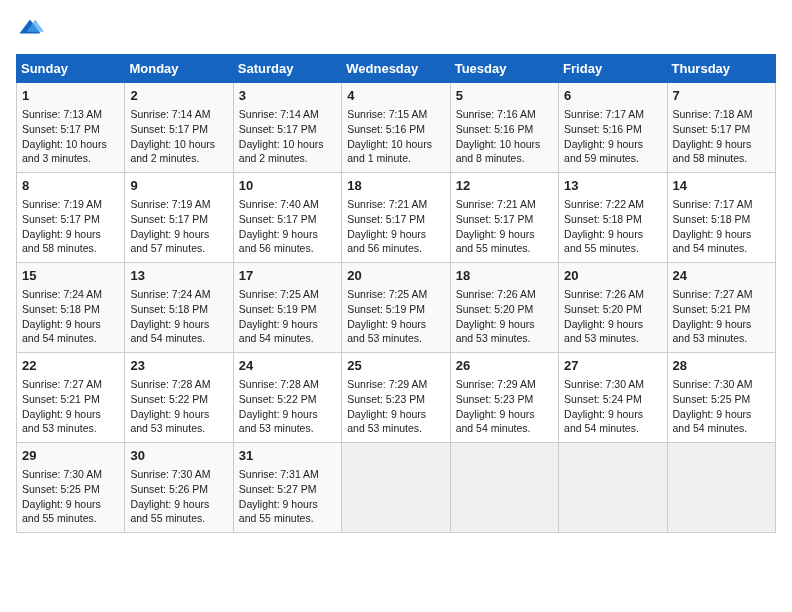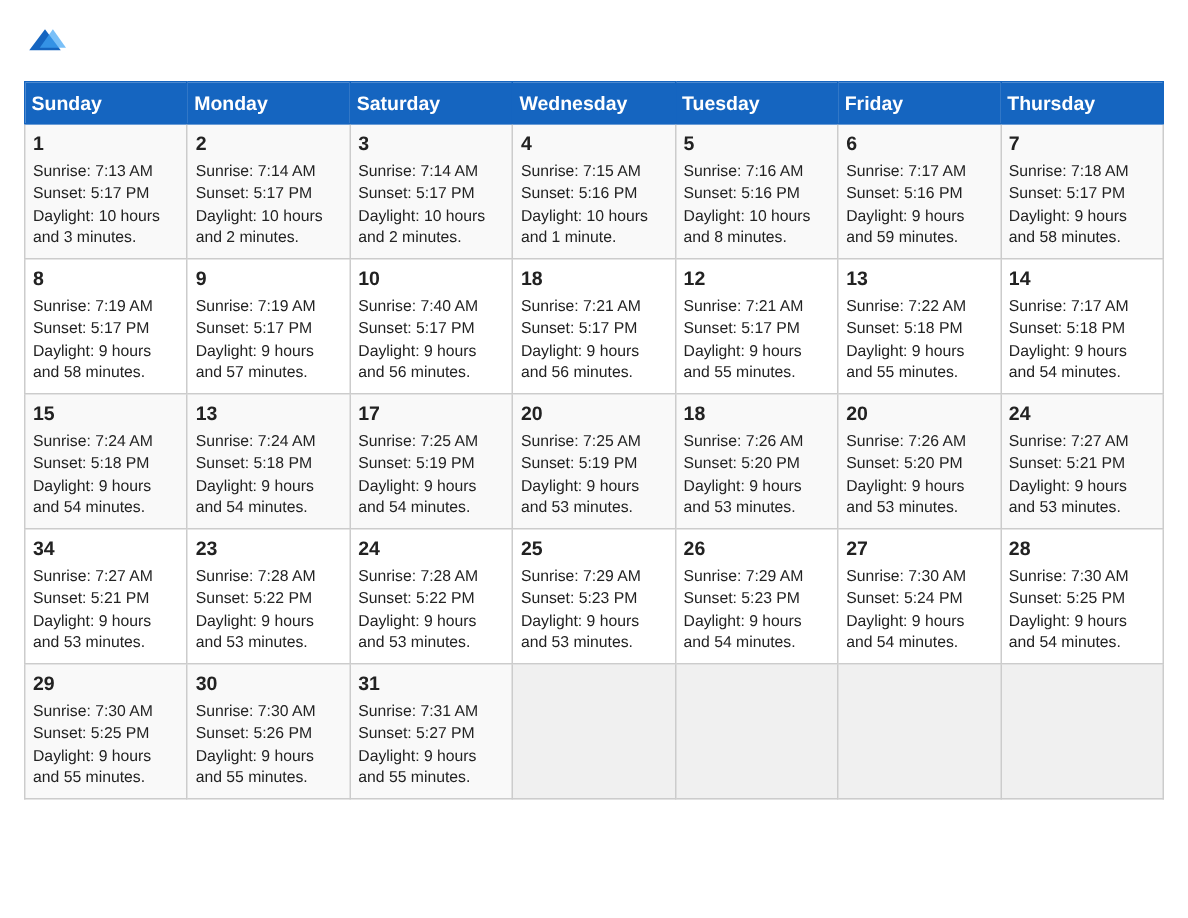--- a/index.html
+++ b/index.html
@@ -265,21 +265,21 @@
         <td>
           <span class="day-number">24</span>
           <div>Sunrise: 7:27 AM</div>
           <div>Sunset: 5:21 PM</div>
           <div>Daylight: 9 hours</div>
           <div>and 53 minutes.</div>
         </td>
       </tr>
       <tr>
         <td>
-          <span class="day-number">34</span>
+          <span class="day-number">22</span>
           <div>Sunrise: 7:27 AM</div>
           <div>Sunset: 5:21 PM</div>
           <div>Daylight: 9 hours</div>
           <div>and 53 minutes.</div>
         </td>
         <td>
           <span class="day-number">23</span>
           <div>Sunrise: 7:28 AM</div>
           <div>Sunset: 5:22 PM</div>
           <div>Daylight: 9 hours</div>

